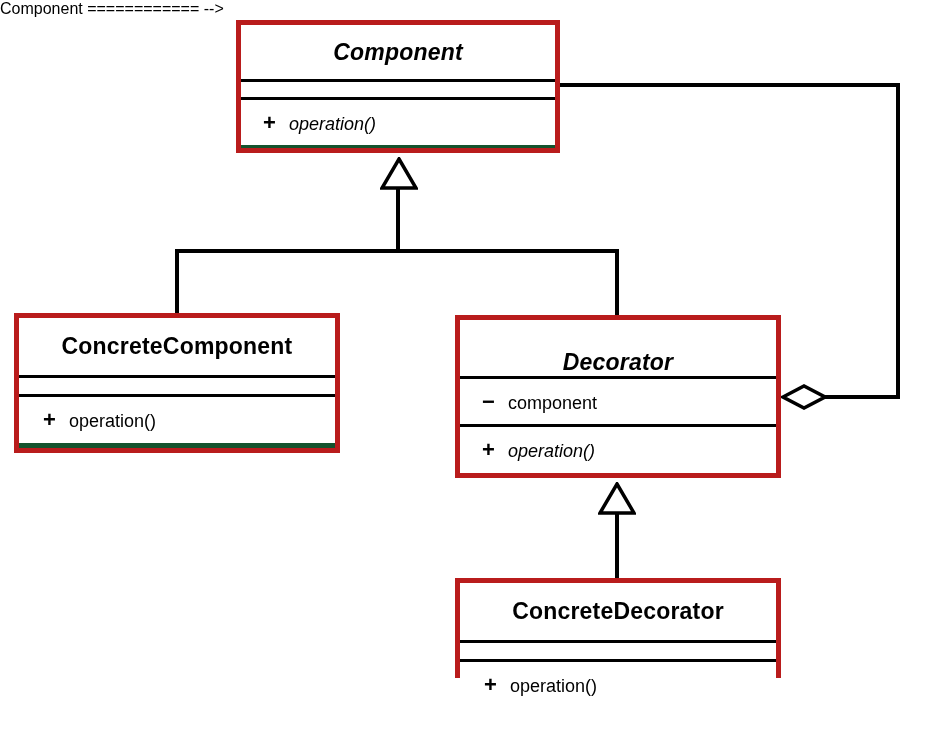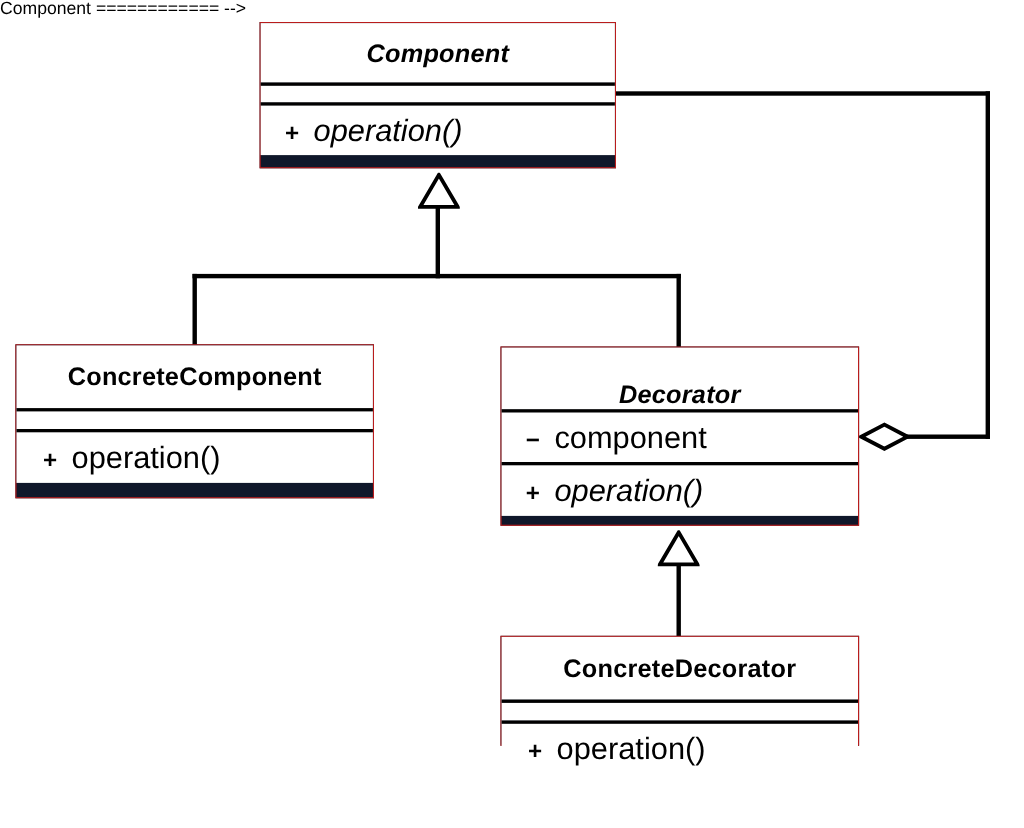--- a/index.html
+++ b/index.html
@@ -17,22 +17,22 @@
     width: 931px;
     height: 753px;
     background: #ffffff;
     overflow: hidden;
   }
 
   
   .uml-class {
     position: absolute;
     box-sizing: border-box;
-    background: #0f172a;
-    border: 1px solid #b91c1c;
+    background: #14532d;
+    border: 5px solid #b91c1c;
     z-index: 3;
   }
   .compartment {
     box-sizing: border-box;
     display: flex;
     align-items: center;
     background: #ffffff;
   }
   .compartment.name-compartment {
     justify-content: center;
@@ -56,21 +56,21 @@
   }
   .visibility {
     font-size: 22px;
     font-weight: bold;
     font-style: normal;
     width: 26px;
     display: inline-block;
     text-align: left;
   }
   .member-name {
-    font-size: 28px;
+    font-size: 18px;
     font-weight: normal;
   }
   .member-name.abstract {
     font-style: italic;
   }
 
   
   .line-v {
     position: absolute;
     width: 4px;

